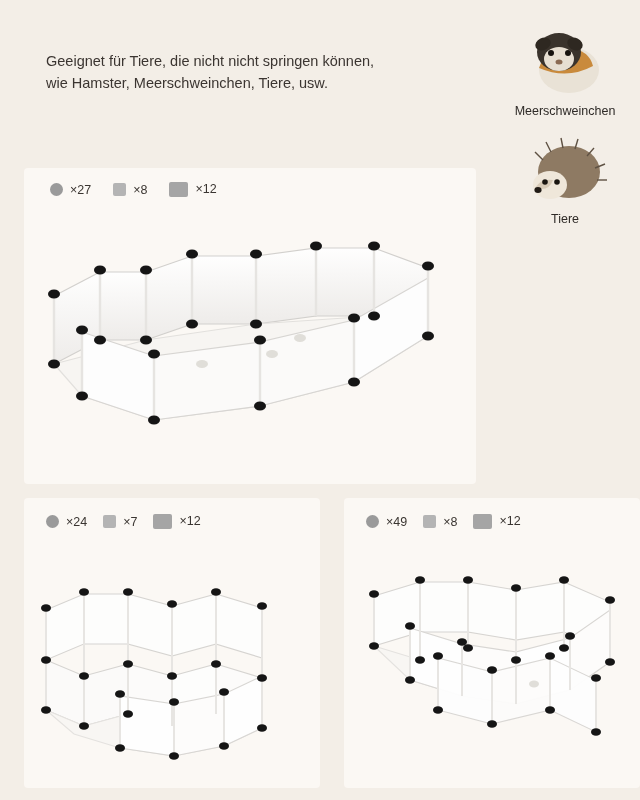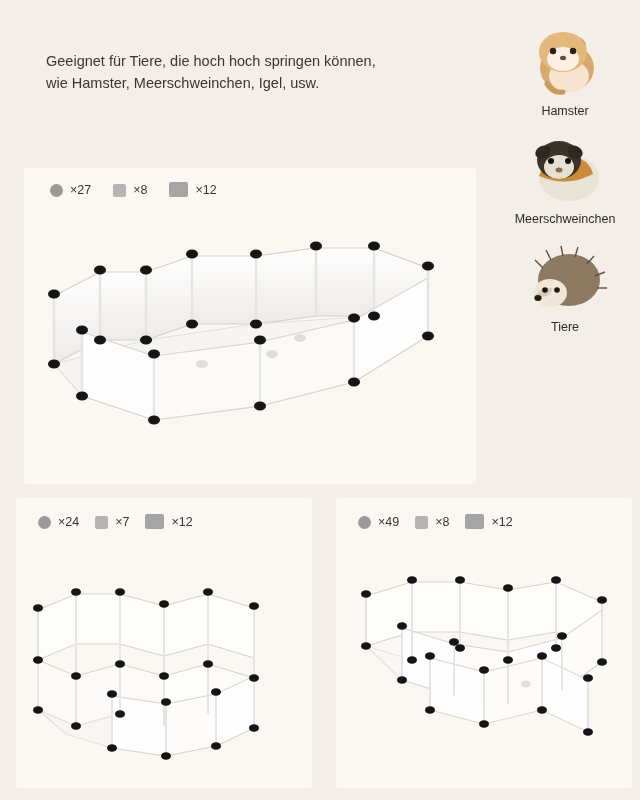--- a/index.html
+++ b/index.html
@@ -68,21 +68,21 @@
     border-radius: 4px;
   }
 
   
   .legend {
     display: flex;
     align-items: center;
     gap: 22px;
     padding: 14px 0 0 26px;
   }
-  .legend-item { display: flex; align-items: flex-end; gap: 7px; }
+  .legend-item { display: flex; align-items: flex-start; gap: 7px; }
   .swatch-circle {
     width: 13px; height: 13px; border-radius: 50%;
     background: #9a9a9a;
     display: inline-block;
   }
   .swatch-square-sm {
     width: 13px; height: 13px; border-radius: 2px;
     background: #b4b4b4;
     display: inline-block;
   }
@@ -90,21 +90,21 @@
     width: 19px; height: 15px; border-radius: 2px;
     background: #a5a5a5;
     display: inline-block;
   }
   .legend-count { font-size: 12.5px; color: #3a3531; }
 
   
   .bottom-row {
     position: absolute;
     top: 498px;
-    left: 16px;
+    left: 24px;
     width: 616px;
     display: flex;
     gap: 24px;
   }
   .sub-panel {
     width: 302px;
     height: 290px;
     background: #fbf8f4;
     border-radius: 4px;
     position: relative;
@@ -112,44 +112,27 @@
   .sub-panel .legend { padding: 16px 0 0 22px; gap: 16px; }
 
   .cage-wrap { position: absolute; inset: 0; }
   svg { display: block; }
 </style>
 </head>
 <body>
 
 <div class="header">
   <p class="subtitle">
-    <span>Geeignet für Tiere, die hoch hoch springen können,</span><br>
-    <span>wie Hamster, Meerschweinchen, Igel, usw.</span>
+    <span>Geeignet für Tiere, die nicht nicht springen können,</span><br>
+    <span>wie Hamster, Meerschweinchen, Tiere, usw.</span>
   </p>
 </div>
 
 <div class="animals">
 
-  <div class="animal">
-    <div class="animal-img">
-      <svg width="96" height="78" viewBox="0 0 96 78">
-        <ellipse cx="50" cy="46" rx="27" ry="24" fill="#d8a96e"></ellipse>
-        <ellipse cx="52" cy="54" rx="20" ry="16" fill="#f6e4cf"></ellipse>
-        <ellipse cx="32" cy="27" rx="9" ry="9" fill="#c89a5f"></ellipse>
-        <ellipse cx="60" cy="24" rx="9" ry="9" fill="#c89a5f"></ellipse>
-        <ellipse cx="46" cy="30" rx="24" ry="20" fill="#e3b87c"></ellipse>
-        <ellipse cx="46" cy="37" rx="16" ry="12" fill="#fbf0e2"></ellipse>
-        <circle cx="36" cy="29" r="3.2" fill="#2b2118"></circle>
-        <circle cx="56" cy="29" r="3.2" fill="#2b2118"></circle>
-        <ellipse cx="46" cy="36" rx="3" ry="2.2" fill="#6b4a30"></ellipse>
-        <path d="M30 62 q6 10 16 8" stroke="#c89a5f" stroke-width="5" fill="none" stroke-linecap="round"></path>
-      </svg>
-    </div>
-    <div class="animal-label">Hamster</div>
-  </div>
 
   <div class="animal">
     <div class="animal-img">
       <svg width="96" height="78" viewBox="0 0 96 78">
         <ellipse cx="52" cy="48" rx="30" ry="23" fill="#e9e2d6"></ellipse>
         <path d="M22 46 q8 -22 30 -20 q20 2 24 18 q-26 14 -54 2z" fill="#c98a3c"></path>
         <ellipse cx="42" cy="30" rx="22" ry="19" fill="#3a332c"></ellipse>
         <ellipse cx="42" cy="37" rx="15" ry="12" fill="#e7dfd2"></ellipse>
         <ellipse cx="26" cy="22" rx="8" ry="6" fill="#2e2821" transform="rotate(-25 26 22)"></ellipse>
         <ellipse cx="58" cy="22" rx="8" ry="6" fill="#2e2821" transform="rotate(25 58 22)"></ellipse>

